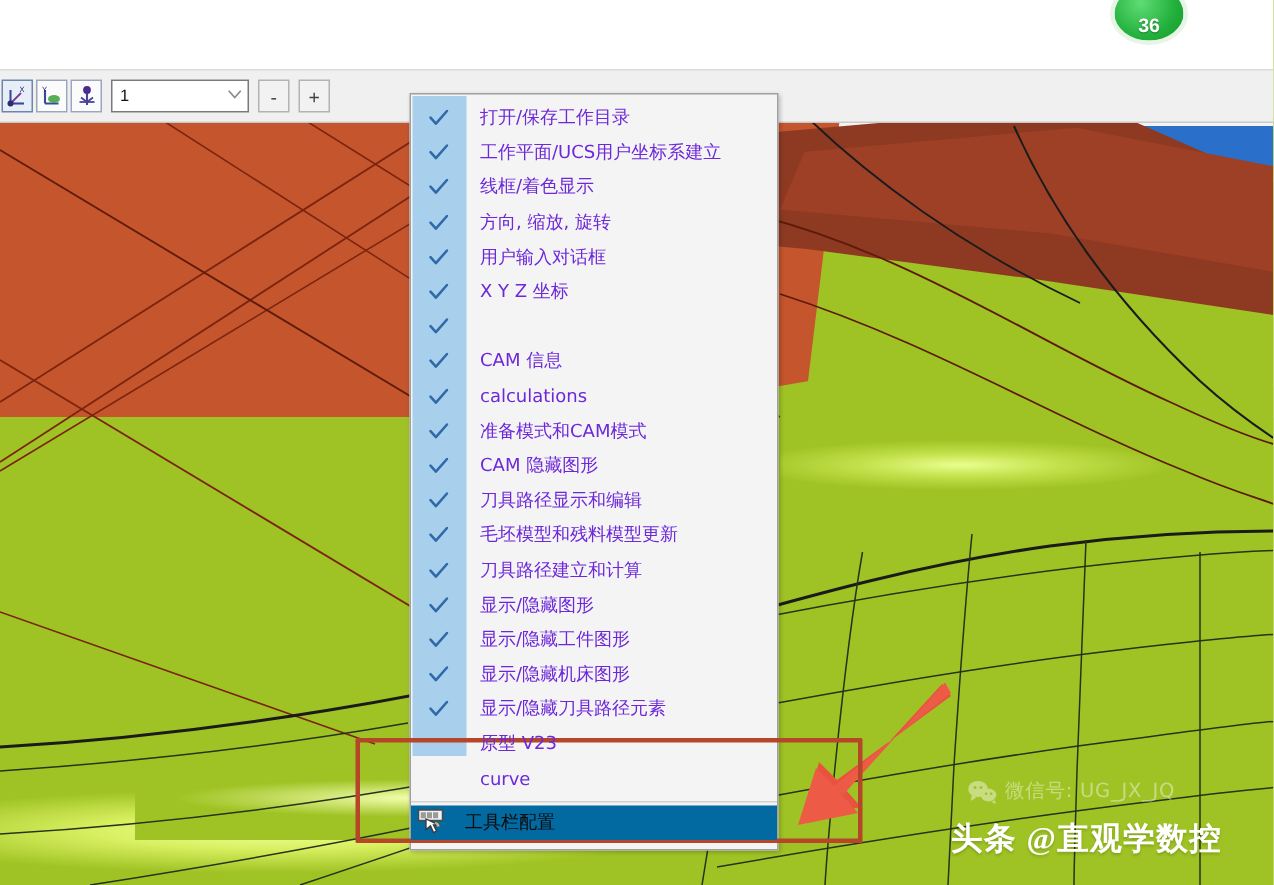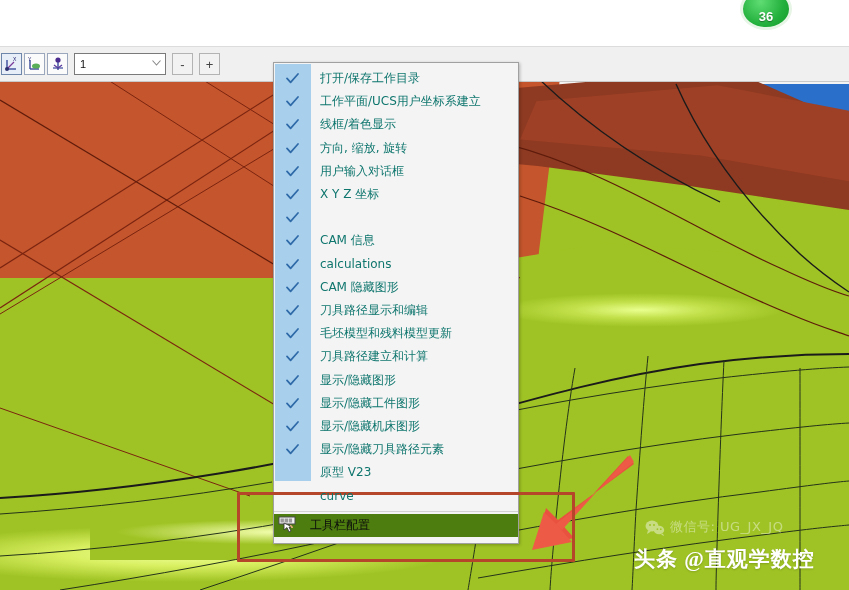--- a/index.html
+++ b/index.html
@@ -54,24 +54,24 @@
          display:flex;align-items:center;justify-content:center;font-size:13px;color:#444;
          box-sizing:border-box;margin-left:4px;}
 
   
   .menu{position:absolute;left:273px;top:62px;width:244px;background:#f4f4f4;
         border:1px solid #a0a0a0;box-shadow:1px 1px 3px rgba(0,0,0,.25);}
   .menu-checkcol{position:absolute;left:1px;top:1px;width:36px;bottom:62px;background:#a8cfec;}
   .mi{position:relative;height:23.2px;display:flex;align-items:center;z-index:2;}
   .mi .chk{width:36px;display:flex;align-items:center;justify-content:center;flex:0 0 36px;}
   .mi .chk svg{display:block;}
-  .mi .lbl{font-size:12px;color:#0f766e;padding-left:10px;white-space:nowrap;
+  .mi .lbl{font-size:12px;color:#6d28d9;padding-left:10px;white-space:nowrap;
            font-family:"DejaVu Sans","Liberation Sans",sans-serif;}
   .mi.nochk .chk{visibility:hidden;}
-  .mi.sel{background:#4d7c0f;}
+  .mi.sel{background:#0369a1;}
   .mi.sel .lbl{color:#0c0c0c;}
   .menu-sep{height:1px;background:#d2d2d2;margin:3px 0 2px 0;}
   .mi .icobox{width:22px;height:18px;margin-left:4px;flex:0 0 22px;}
 
   
   .badge{position:absolute;left:740px;top:-12px;width:52px;height:42px;border-radius:50%;
          background:radial-gradient(circle at 38% 30%,#5fdd74 0%,#23b03c 60%,#149a2c 100%);
          border:3px solid #e6f5e6;display:flex;align-items:flex-end;justify-content:center;
          box-sizing:border-box;}
   .badge span{font-size:13px;color:#fff;font-weight:bold;padding-bottom:3px;
@@ -253,20 +253,28 @@
           </span>
           <span class="lbl">CAM 信息</span>
         </div>
         <div class="mi">
           <span class="chk">
             <svg width="13" height="11" viewBox="0 0 13 11">
               <path d="M1 5.4 L4.6 9.4 L12 1" stroke="#2f6aa8" stroke-width="1.7" fill="none" stroke-linecap="round" stroke-linejoin="round"></path>
             </svg>
           </span>
           <span class="lbl">calculations</span>
+        </div>
+        <div class="mi">
+          <span class="chk">
+            <svg width="13" height="11" viewBox="0 0 13 11">
+              <path d="M1 5.4 L4.6 9.4 L12 1" stroke="#2f6aa8" stroke-width="1.7" fill="none" stroke-linecap="round" stroke-linejoin="round"></path>
+            </svg>
+          </span>
+          <span class="lbl">准备模式和CAM模式</span>
         </div>
         <div class="mi">
           <span class="chk">
             <svg width="13" height="11" viewBox="0 0 13 11">
               <path d="M1 5.4 L4.6 9.4 L12 1" stroke="#2f6aa8" stroke-width="1.7" fill="none" stroke-linecap="round" stroke-linejoin="round"></path>
             </svg>
           </span>
           <span class="lbl">CAM 隐藏图形</span>
         </div>
         <div class="mi">

